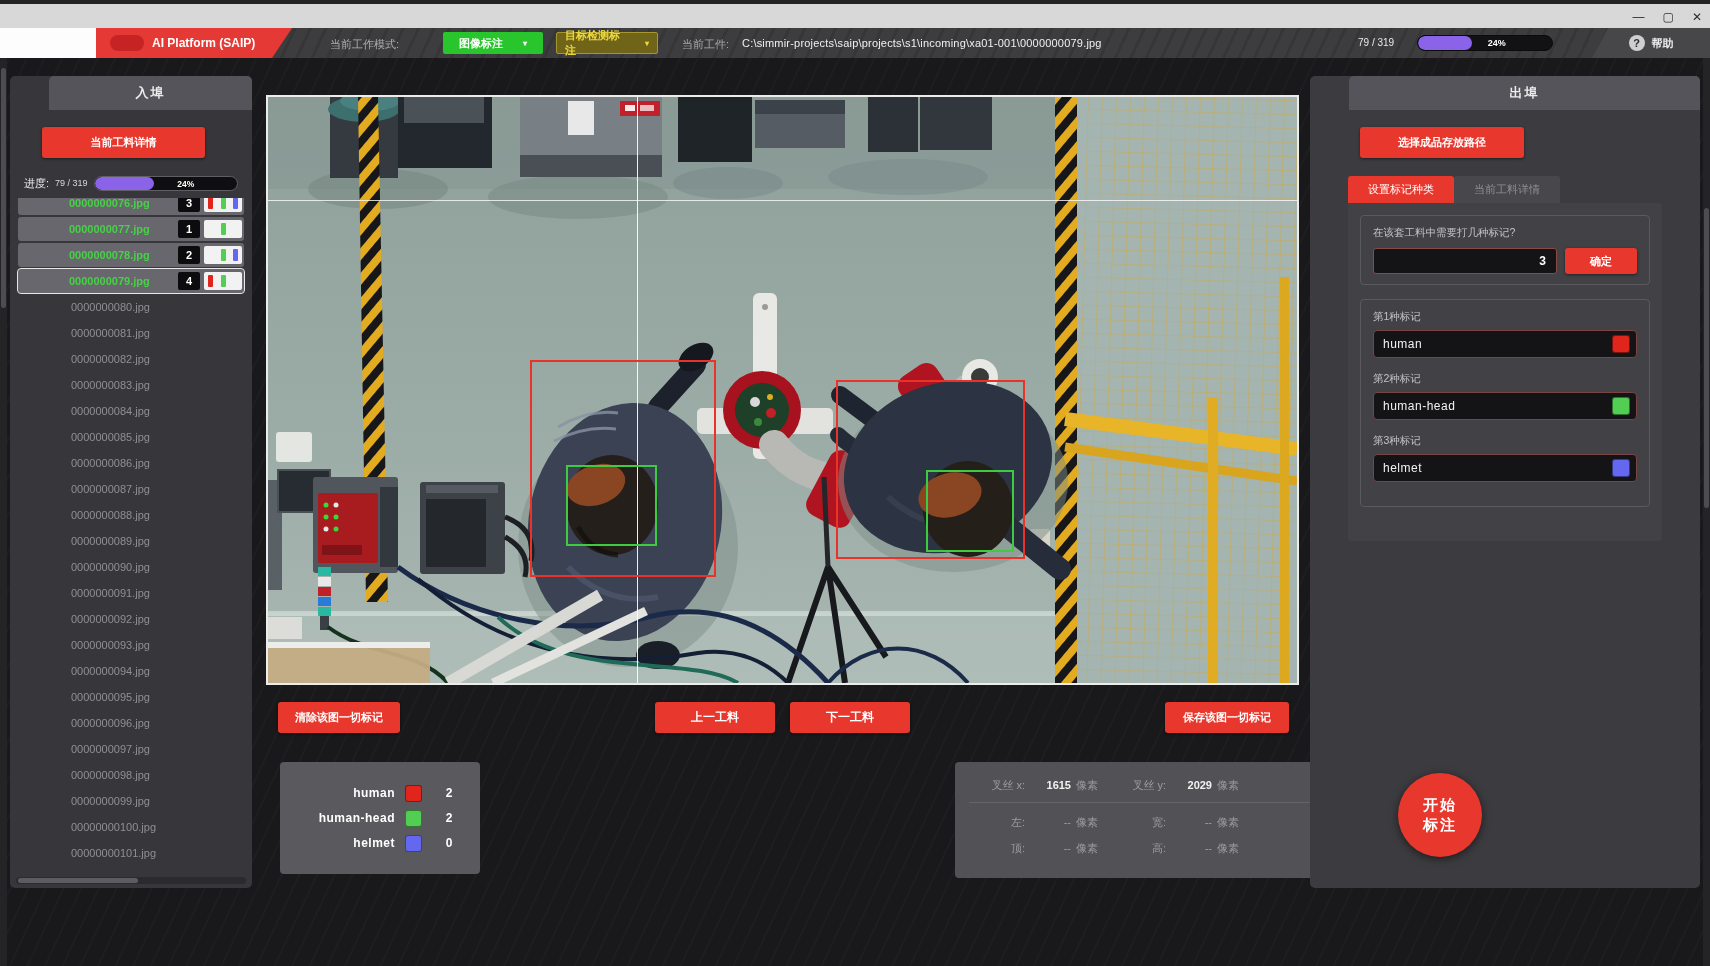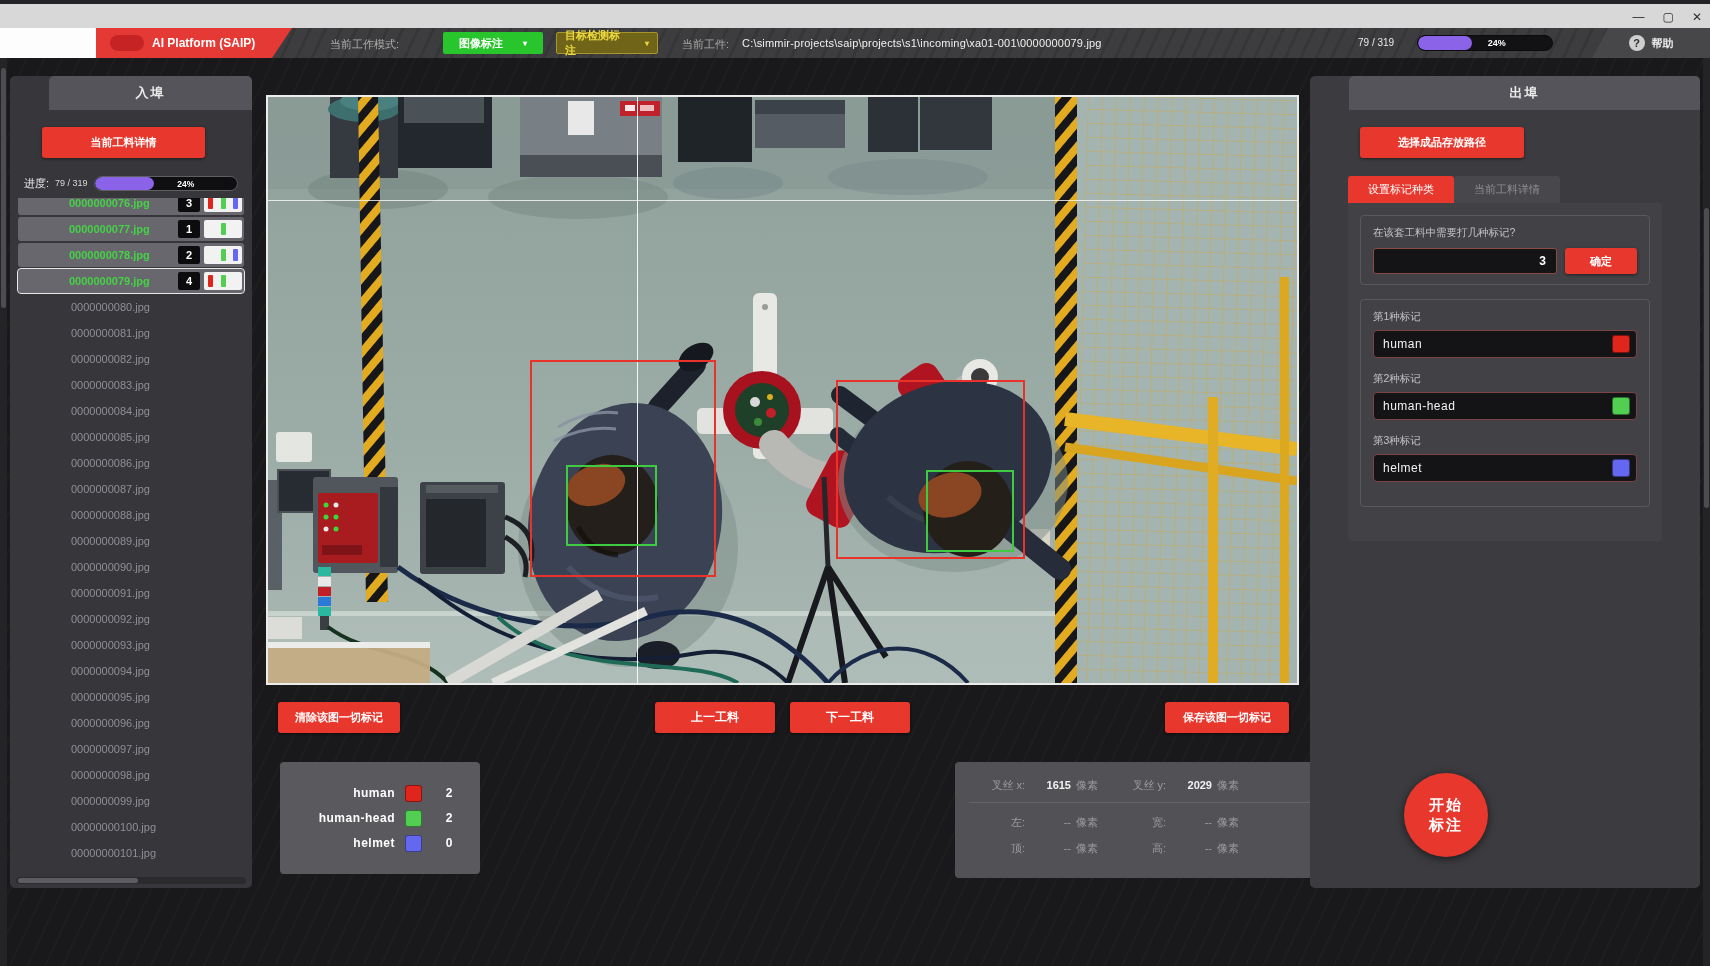--- a/index.html
+++ b/index.html
@@ -108,21 +108,21 @@
   .rp-count-input{flex:1;height:26px;background:#141416;border:1px solid #8a4a46;border-radius:3px;color:#fff;
     font-size:12px;font-weight:bold;display:flex;align-items:center;justify-content:flex-end;padding-right:10px;}
   .rp-confirm{width:72px;height:26px;font-size:11px;}
   .rp-section2{margin-top:14px;border:1px solid #5a5a5e;border-radius:4px;padding:10px 12px;}
   .rp-group{margin-bottom:14px;}
   .rp-group:last-child{margin-bottom:14px;}
   .rp-group-title{color:#c2c2c6;font-size:10.5px;margin-bottom:6px;}
   .rp-field{height:28px;background:#141416;border:1px solid #7a4444;border-radius:4px;display:flex;align-items:center;padding:0 6px 0 9px;}
   .rp-field .fval{flex:1;color:#f2f2f2;font-size:12px;letter-spacing:.5px;}
   .rp-swatch{width:18px;height:18px;border-radius:3px;border:1px solid rgba(0,0,0,.45);}
-  #start-btn{position:absolute;left:94px;top:697px;width:84px;height:84px;border-radius:50%;background:#e8382e;
+  #start-btn{position:absolute;left:88px;top:697px;width:84px;height:84px;border-radius:50%;background:#e8382e;
     box-shadow:0 2px 8px rgba(0,0,0,.55);display:flex;flex-direction:column;align-items:center;justify-content:center;
     color:#fff;font-size:15px;font-weight:bold;line-height:20px;cursor:pointer;z-index:6;letter-spacing:2px;}
   .r-scroll{position:absolute;right:0px;top:58px;width:7px;height:908px;background:#242427;z-index:6;}
   .r-scroll .thumb{position:absolute;left:1px;top:150px;width:5px;height:300px;background:#4c4c52;border-radius:3px;}
 </style>
 </head>
 <body>
 
 <div id="stage">
 

